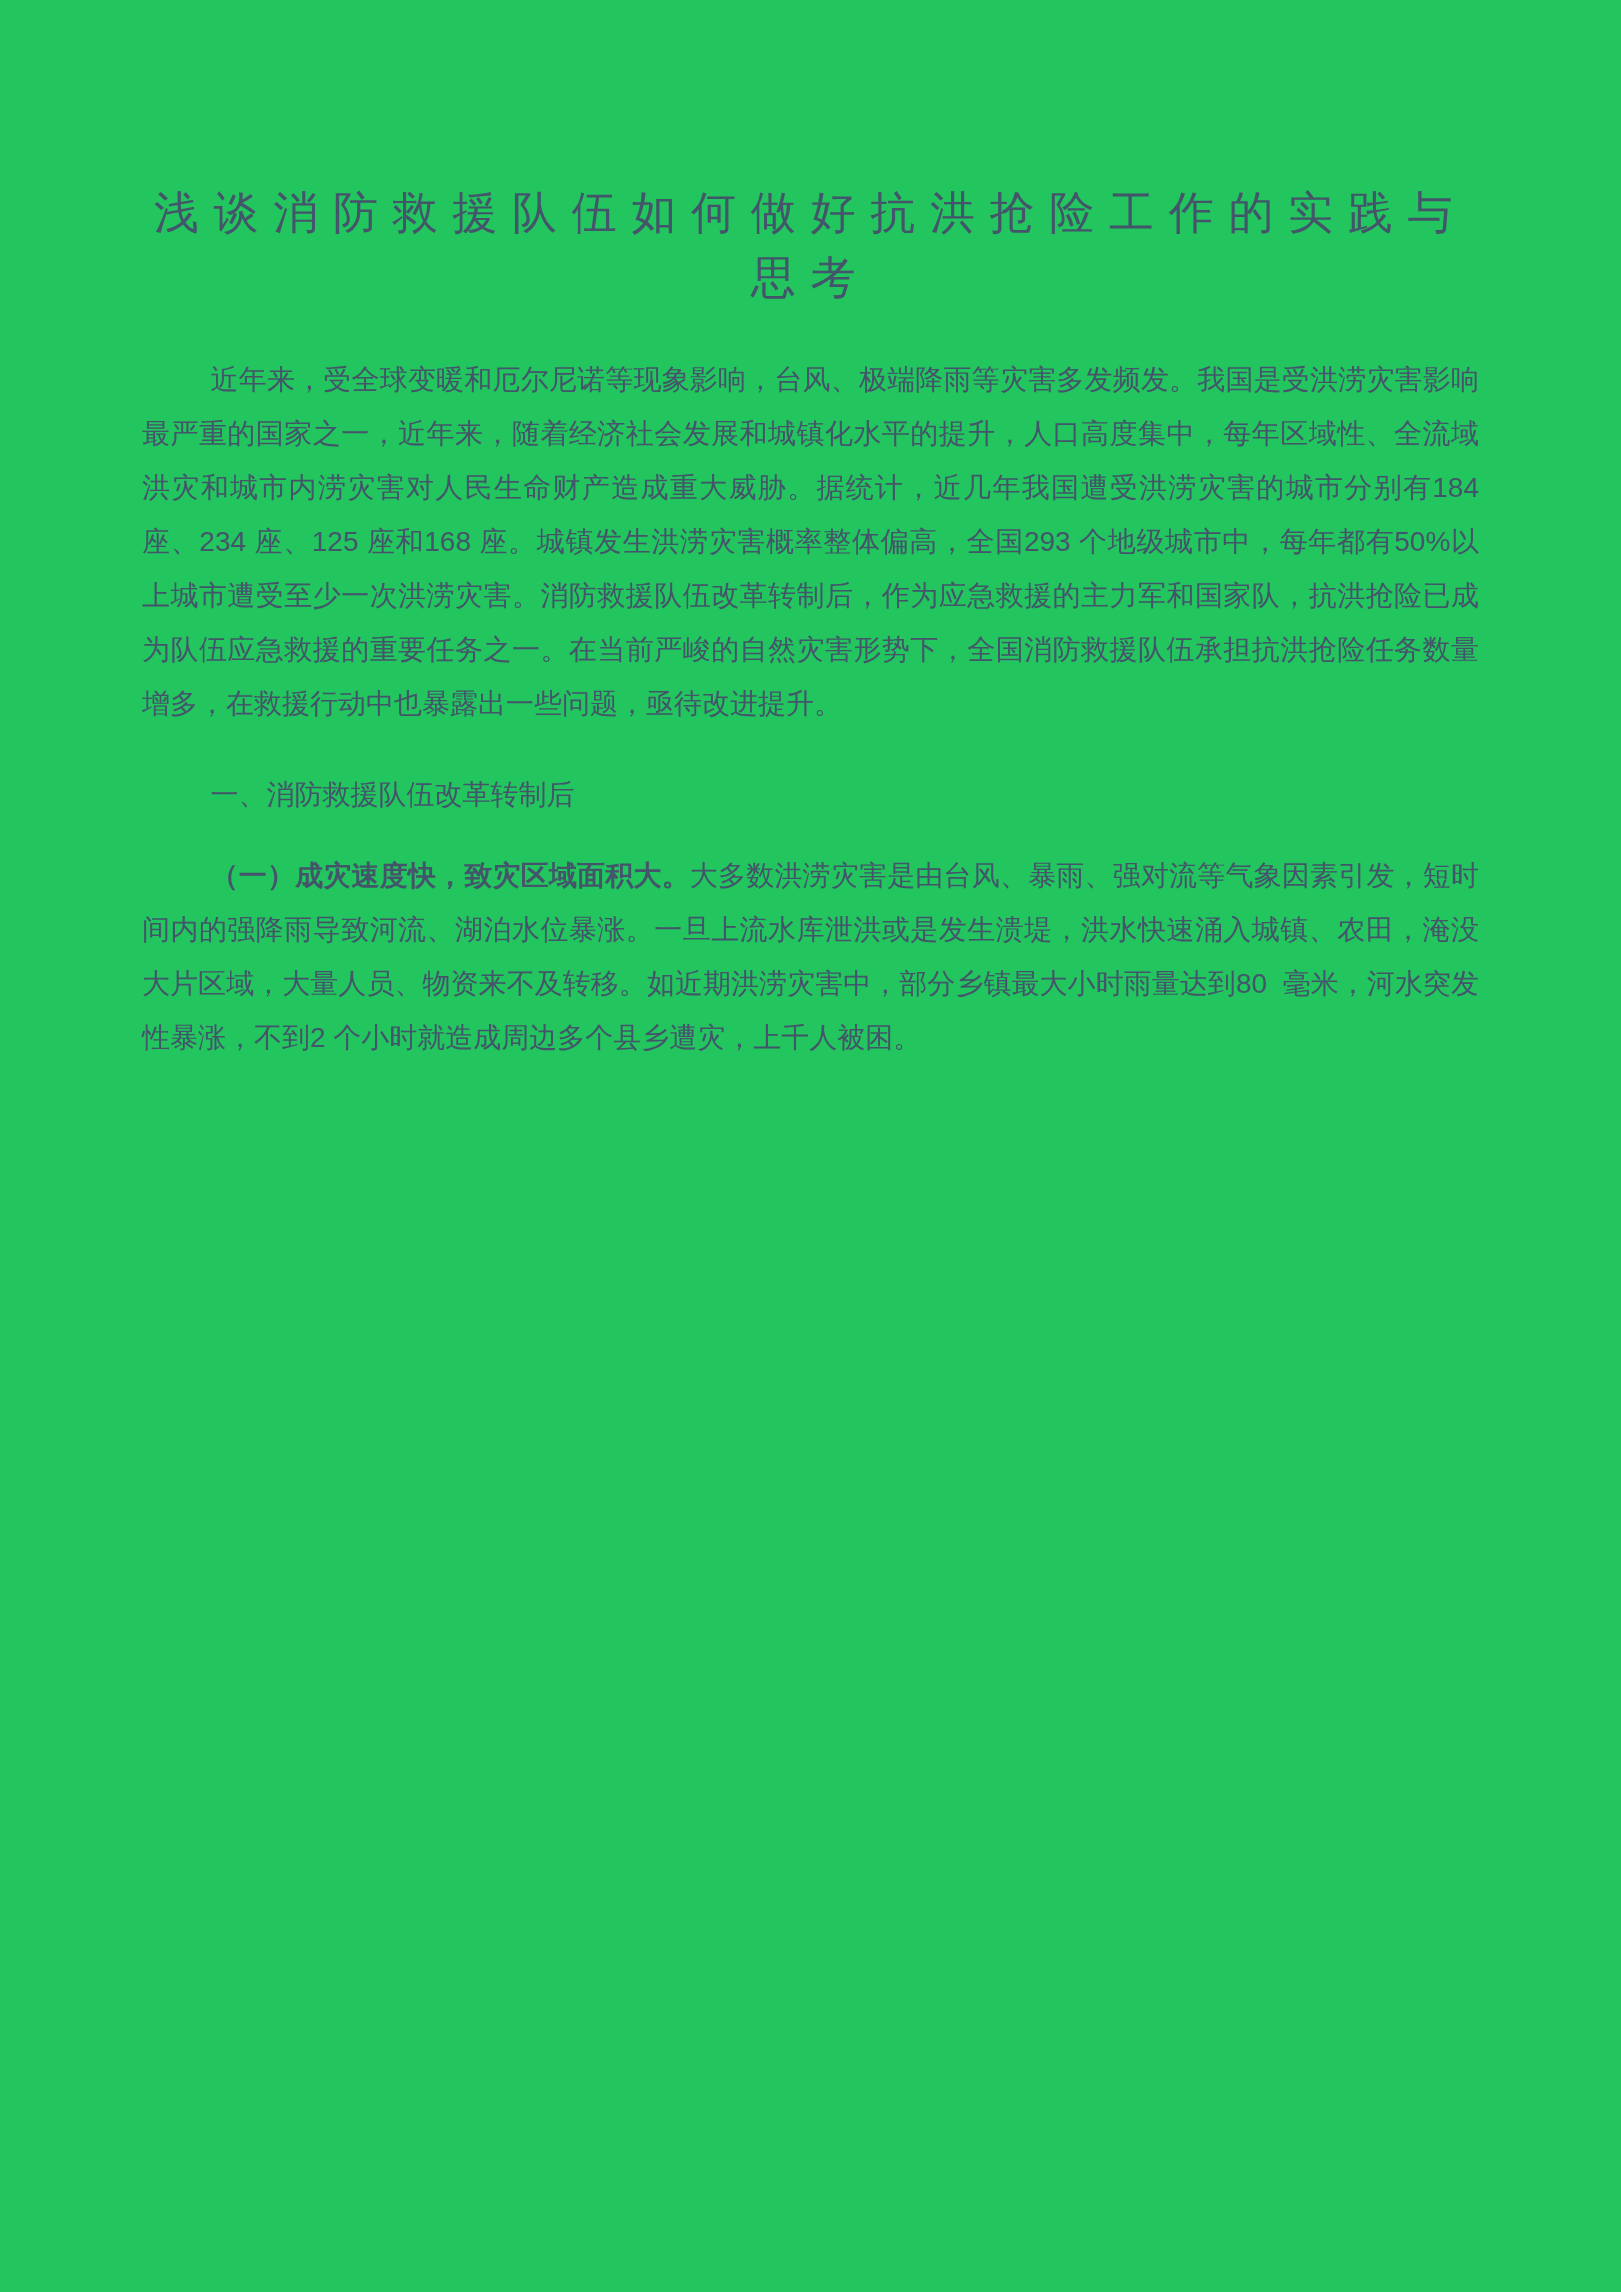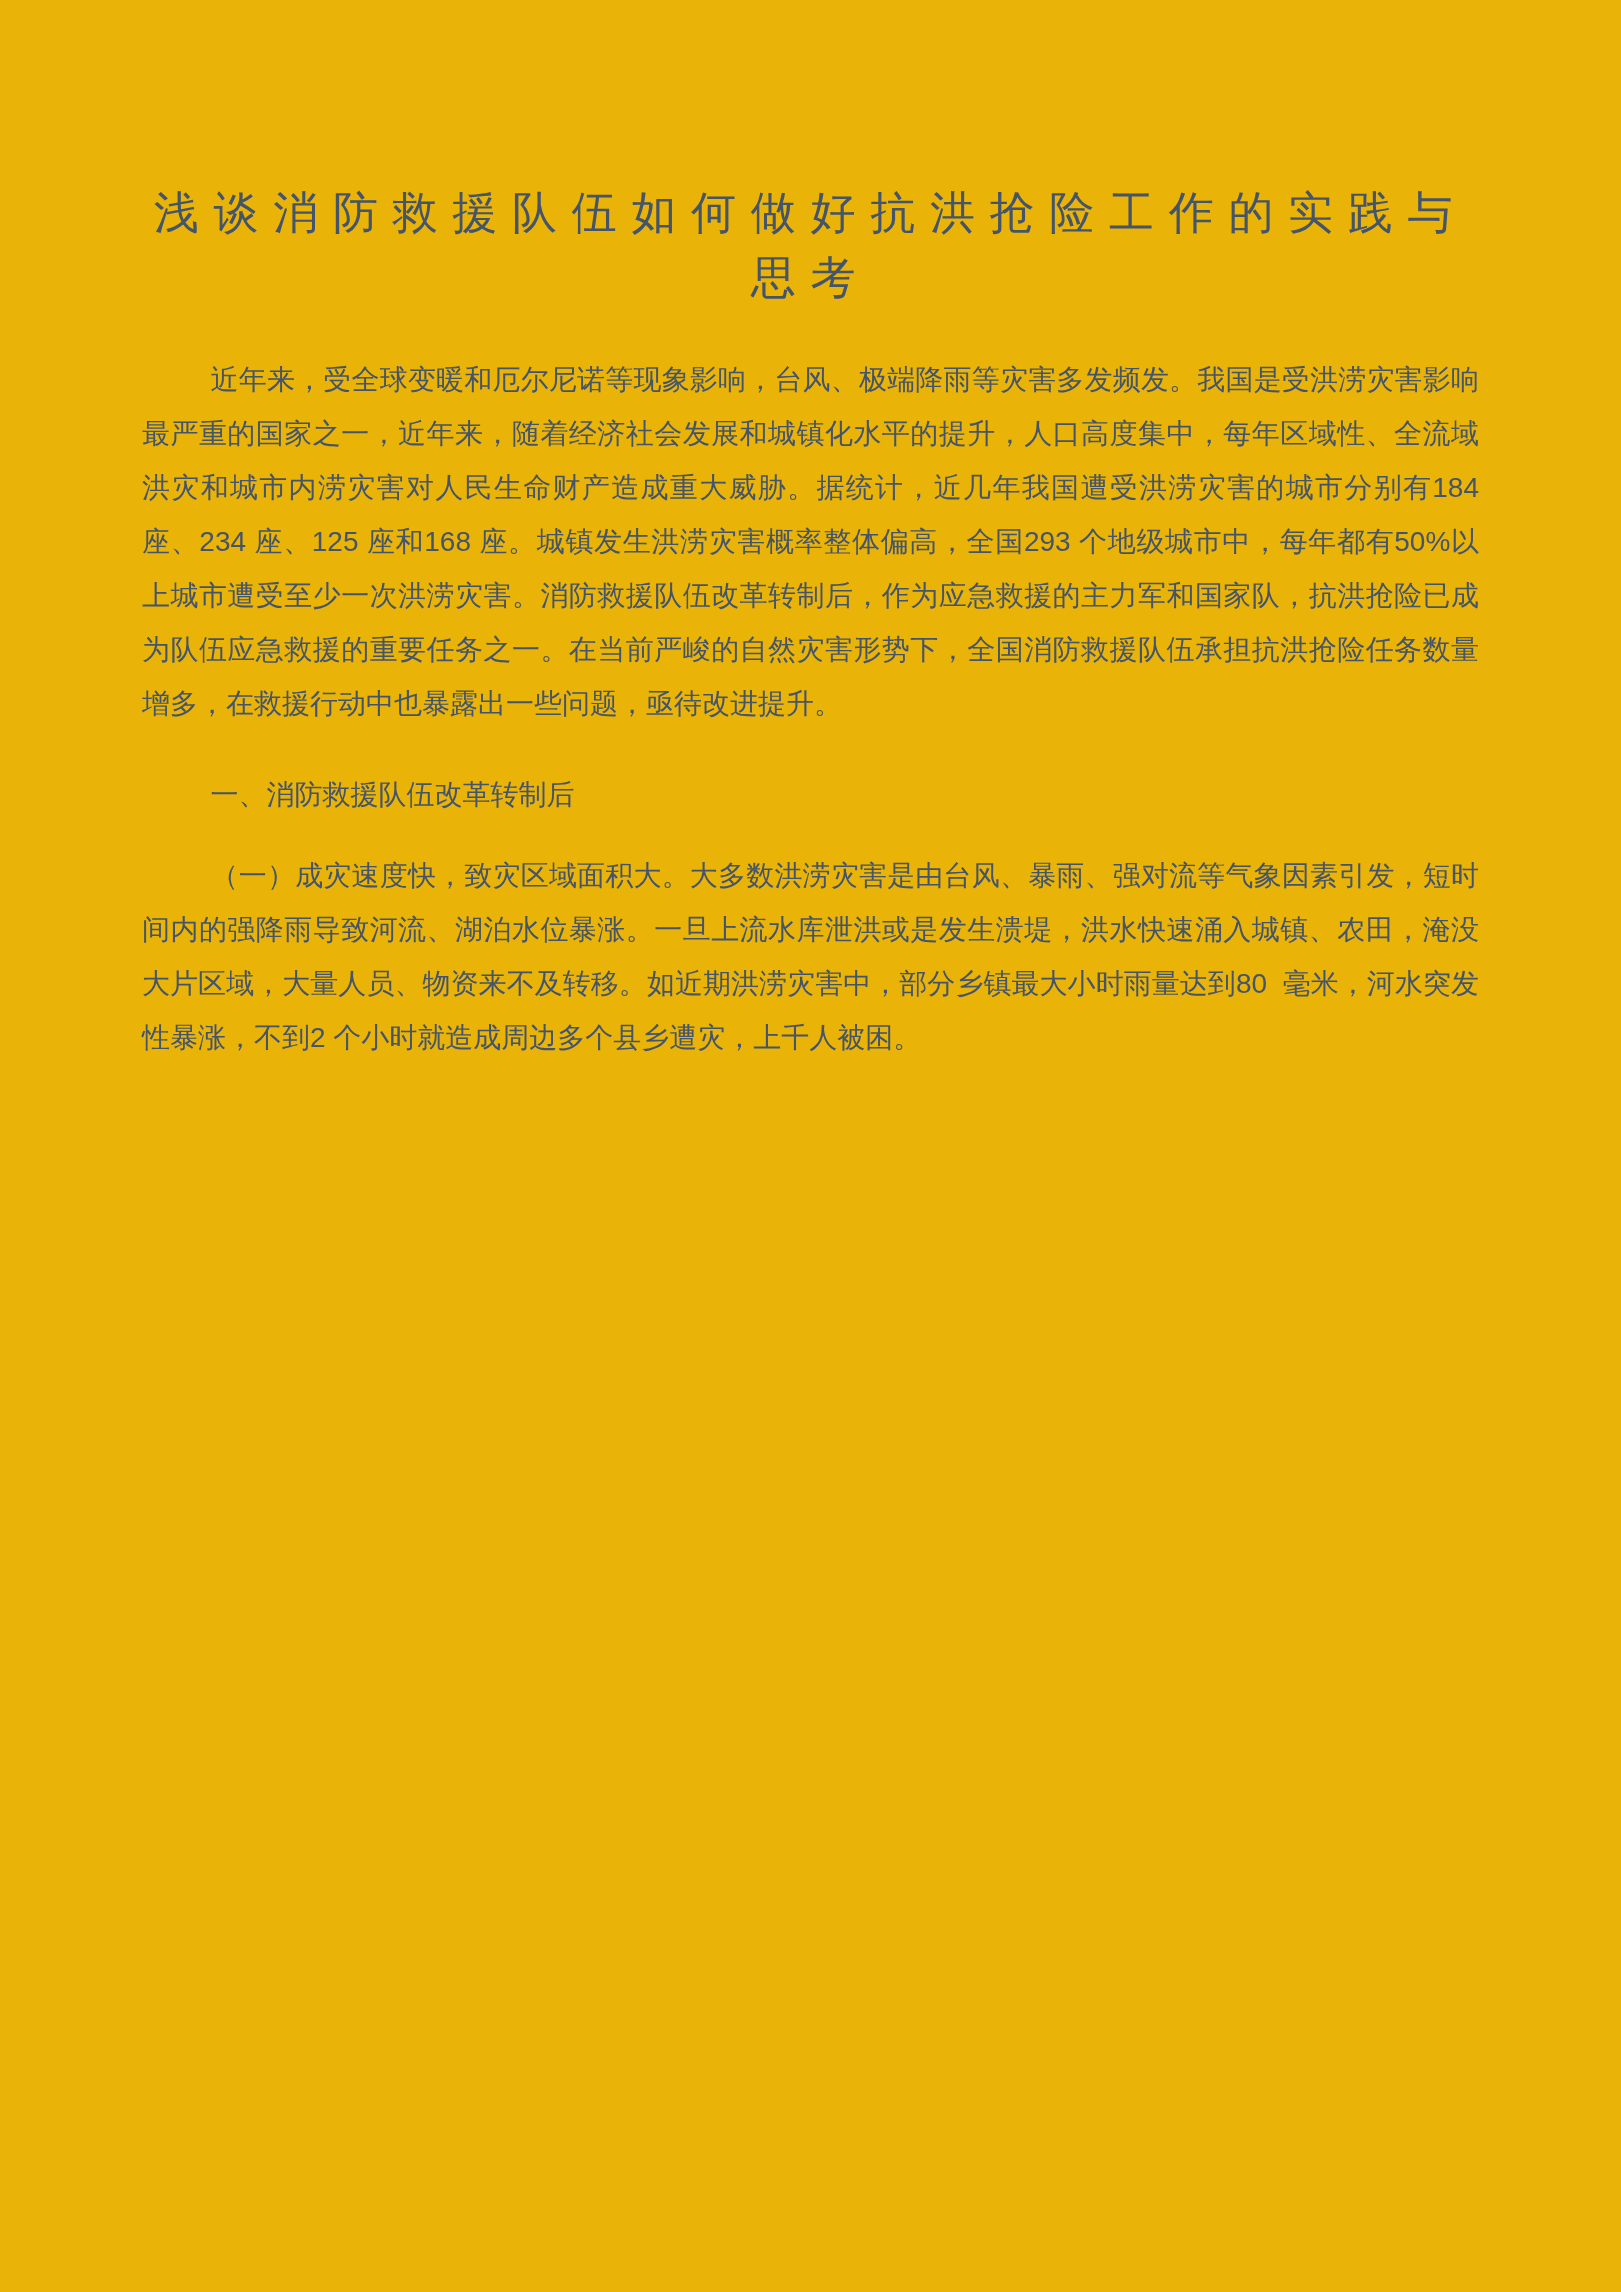--- a/index.html
+++ b/index.html
@@ -5,21 +5,21 @@
   html, body {
     margin: 0;
     padding: 0;
     background: #ffffff;
   }
   .page {
     position: relative;
     width: 1621px;
     height: 2293px;
     margin: 0 auto;
-    background: #eab308;
+    background: #22c55e;
     box-sizing: border-box;
     padding: 181px 142px 72px 142px;
     overflow: hidden;
   }
   .doc-title {
     font-family: "Liberation Serif", "DejaVu Serif", serif;
     font-weight: normal;
     font-size: 45px;
     line-height: 1.45;
     letter-spacing: 14.7px;
@@ -36,21 +36,21 @@
     text-indent: 2.45em;
     margin: 23.5px 0;
     white-space: pre-wrap;
     word-break: break-all;
   }
   .section-heading {
     margin-top: 37px;
     margin-bottom: 27.4px;
   }
   .para b {
-    font-weight: normal;
+    font-weight: bold;
   }
 </style>
 </head>
 <body>
 
 <div class="page">
 
   <h1 class="doc-title">浅谈消防救援队伍如何做好抗洪抢险工作的实践与思考</h1>
 
   <p class="para">近年来，受全球变暖和厄尔尼诺等现象影响，台风、极端降雨等灾害多发频发。我国是受洪涝灾害影响最严重的国家之一，近年来，随着经济社会发展和城镇化水平的提升，人口高度集中，每年区域性、全流域洪灾和城市内涝灾害对人民生命财产造成重大威胁。据统计，近几年我国遭受洪涝灾害的城市分别有184 座、234 座、125 座和168 座。城镇发生洪涝灾害概率整体偏高，全国293 个地级城市中，每年都有50%以上城市遭受至少一次洪涝灾害。消防救援队伍改革转制后，作为应急救援的主力军和国家队，抗洪抢险已成为队伍应急救援的重要任务之一。在当前严峻的自然灾害形势下，全国消防救援队伍承担抗洪抢险任务数量增多，在救援行动中也暴露出一些问题，亟待改进提升。</p>

